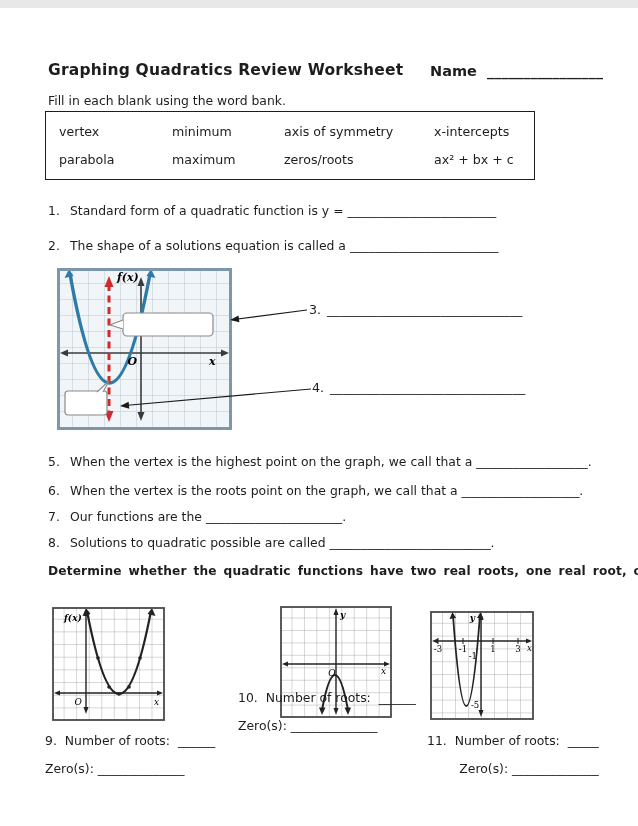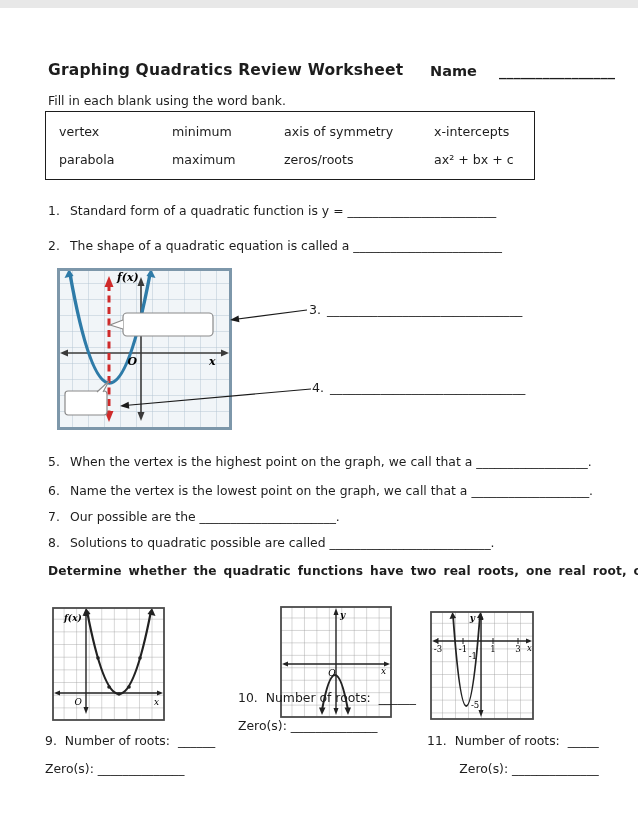--- a/index.html
+++ b/index.html
@@ -3,21 +3,21 @@
 <meta charset="utf-8">
 <style>
   html,body { margin:0; padding:0; background:#e8e8e8; }
   .page {
     position:relative; width:638px; height:826px; margin:8px auto;
     background:#ffffff; overflow:hidden;
     font-family:"DejaVu Sans", sans-serif; color:#1d1d1d;
   }
   .abs { position:absolute; }
   .title { font-size:15.5px; font-weight:bold; letter-spacing:0.2px; }
-  .name-block { display:flex; gap:22px; font-size:14.5px; font-weight:bold; }
+  .name-block { display:flex; gap:10px; font-size:14.5px; font-weight:bold; }
   .subtitle { font-size:12.4px; }
   .wordbank {
     box-sizing:border-box; width:490px; height:69px;
     border:1.6px solid #1d1d1d;
     display:grid; grid-template-columns:113px 112px 150px 1fr;
     grid-auto-rows:1fr; align-items:center;
     padding:6px 6px 6px 13px; font-size:12.6px;
   }
   .q { display:flex; gap:8px; font-size:12.4px; white-space:nowrap; }
   .q .num { min-width:14px; }
@@ -51,21 +51,21 @@
   </div>
 
   <div class="abs subtitle" style="left:48px; top:85px;">Fill in each blank using the word bank.</div>
 
   <div class="abs q" style="left:48px; top:195px;">
     <span class="num">1.</span>
     <span>Standard form of a quadratic function is y = ________________________</span>
   </div>
   <div class="abs q" style="left:48px; top:230px;">
     <span class="num">2.</span>
-    <span>The shape of a quadratic equation is called a ________________________</span>
+    <span>The shape of a solutions equation is called a ________________________</span>
   </div>
 
   <div class="abs graph-block" style="left:57px; top:258px;">
 
     <svg width="175" height="162" style="position:absolute; left:0; top:2px;">
       <defs>
         <pattern id="gridMain" width="16" height="16" patternUnits="userSpaceOnUse">
           <path d="M16,0 V16 M0,16 H16" stroke="#b6c7d4" stroke-width="1" fill="none"></path>
         </pattern>
       </defs>
@@ -120,25 +120,25 @@
       <span>_______________________________</span>
     </div>
   </div>
 
   <div class="abs q" style="left:48px; top:446px;">
     <span class="num">5.</span>
     <span>When the vertex is the highest point on the graph, we call that a __________________.</span>
   </div>
   <div class="abs q" style="left:48px; top:475px;">
     <span class="num">6.</span>
-    <span>Name the vertex is the lowest point on the graph, we call that a ___________________.</span>
+    <span>When the vertex is the roots point on the graph, we call that a ___________________.</span>
   </div>
   <div class="abs q" style="left:48px; top:501px;">
     <span class="num">7.</span>
-    <span>Our possible are the ______________________.</span>
+    <span>Our functions are the ______________________.</span>
   </div>
   <div class="abs q" style="left:48px; top:527px;">
     <span class="num">8.</span>
     <span>Solutions to quadratic possible are called __________________________.</span>
   </div>
 
   <div class="abs instr" style="left:48px; top:556px;">Determine whether the quadratic functions have two real roots, one real root, or no real</div>
 
   <svg class="abs" style="left:52px; top:599px;" width="113" height="114">
     <defs>

